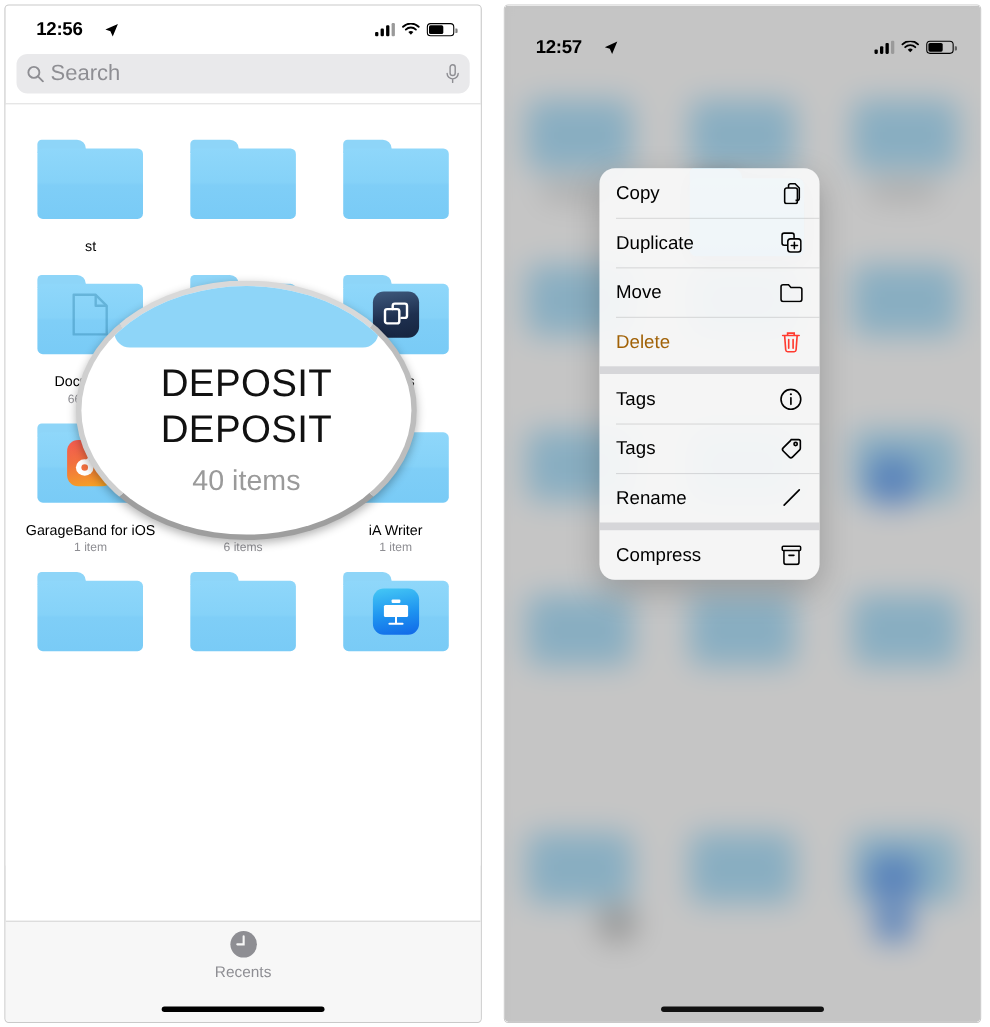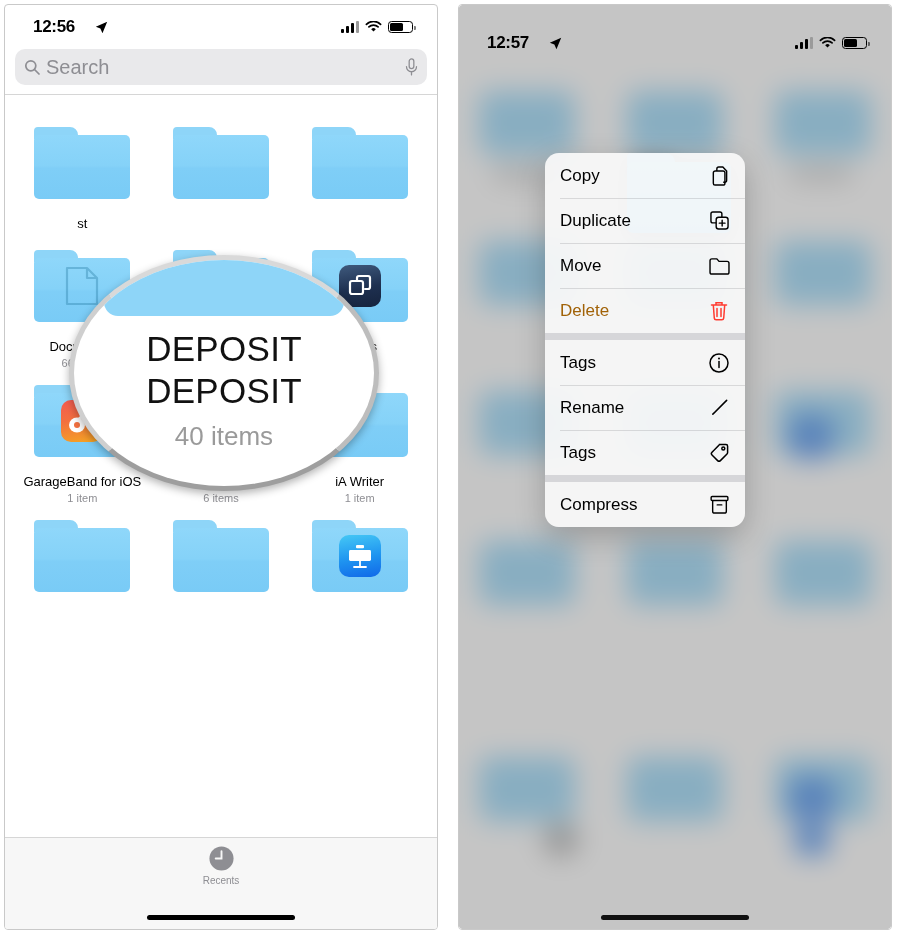--- a/index.html
+++ b/index.html
@@ -107,21 +107,21 @@
   .badge-key { background: linear-gradient(170deg,#45c8f5 0%,#1e93f0 55%,#1168e8 100%); display:flex; align-items:center; justify-content:center; }
 
   
   .tabbar {
     position: absolute; left: 0; right: 0; bottom: 0; height: 92px;
     background: rgba(247,247,247,0.96);
     border-top: 1px solid #d6d6d6;
     display: flex; align-items: flex-start; padding-top: 7px;
   }
   .tab-item { flex: 1; display: flex; flex-direction: column; align-items: center; gap: 3px; cursor: pointer; }
-  .tab-label { font-size: 10px; }
+  .tab-label { font-size: 14px; }
   .tab-inactive .tab-label { color: #8e8e93; }
   .tab-active .tab-label { color: #007aff; }
   .home-ind {
     position: absolute; bottom: 9px; left: 50%; transform: translateX(-50%);
     width: 148px; height: 5px; border-radius: 3px; background: #000;
   }
 
   
   .magnifier {
     position: absolute; border-radius: 50%;
@@ -496,33 +496,33 @@
             <span class="lbl">Tags</span>
             <span class="ic">
               <svg width="20" height="20" viewBox="0 0 20 20" fill="none" stroke="#000" stroke-width="1.5">
                 <circle cx="10" cy="10" r="9"></circle>
                 <path d="M10 8.6v6" stroke-linecap="round"></path>
                 <circle cx="10" cy="5.4" r="1" fill="#000" stroke="none"></circle>
               </svg>
             </span>
           </div>
           <div class="ctxrow">
-            <span class="lbl">Rename</span>
-            <span class="ic">
-              <svg width="19" height="19" viewBox="0 0 20 20" fill="none" stroke="#000" stroke-width="1.6">
-                <path d="M17.5 2.5 3 17" stroke-linecap="round"></path>
-              </svg>
-            </span>
-          </div>
-          <div class="ctxrow">
             <span class="lbl">Tags</span>
             <span class="ic">
               <svg width="20" height="20" viewBox="0 0 20 20" fill="none" stroke="#000" stroke-width="1.5">
                 <path d="M10.6 1.6H17a1.6 1.6 0 0 1 1.6 1.6v6.4a2 2 0 0 1-.6 1.4l-6.6 6.6a2 2 0 0 1-2.8 0l-5.6-5.6a2 2 0 0 1 0-2.8l6.6-6.6a2 2 0 0 1 1-.98z"></path>
                 <circle cx="14.3" cy="5.6" r="1.5"></circle>
+              </svg>
+            </span>
+          </div>
+          <div class="ctxrow">
+            <span class="lbl">Rename</span>
+            <span class="ic">
+              <svg width="19" height="19" viewBox="0 0 20 20" fill="none" stroke="#000" stroke-width="1.6">
+                <path d="M17.5 2.5 3 17" stroke-linecap="round"></path>
               </svg>
             </span>
           </div>
         </div>
 
         <div class="ctxgroup">
           <div class="ctxrow">
             <span class="lbl">Compress</span>
             <span class="ic">
               <svg width="19" height="19" viewBox="0 0 20 20" fill="none" stroke="#000" stroke-width="1.5">

